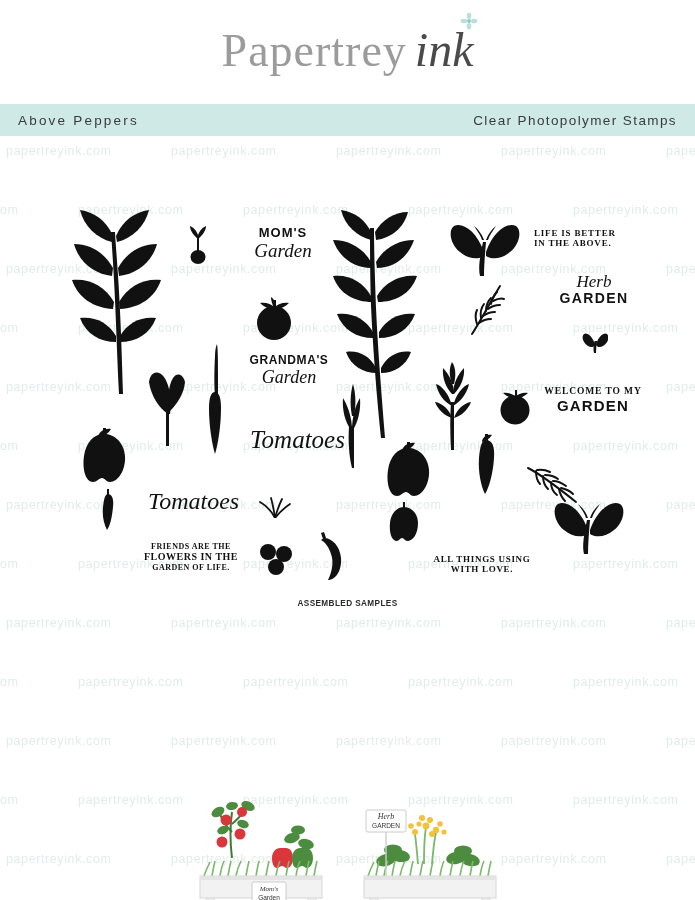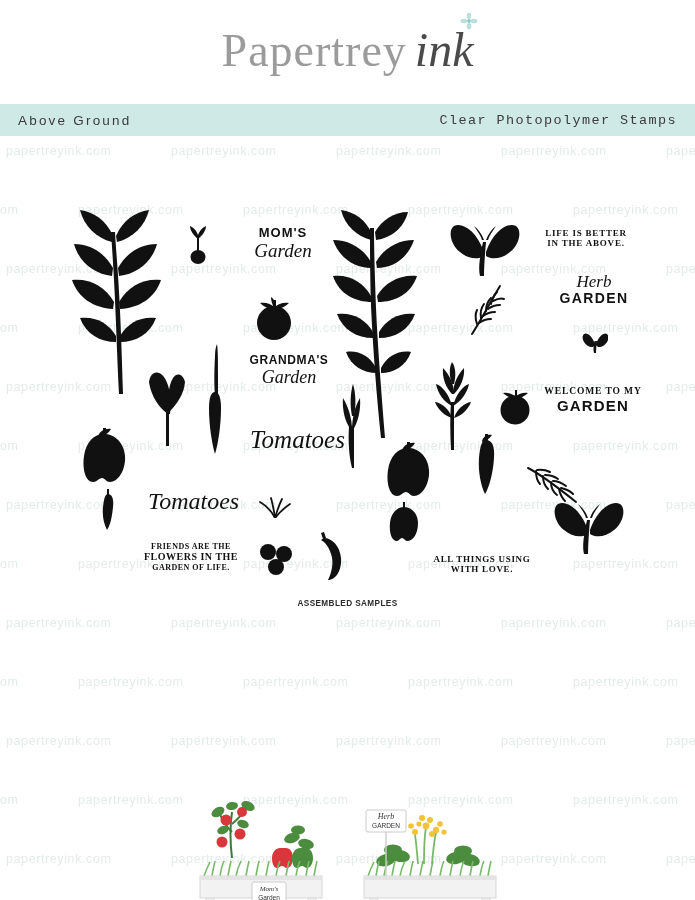--- a/index.html
+++ b/index.html
@@ -68,21 +68,21 @@
     box-sizing: border-box;
     padding: 0 18px;
   }
   .title-left {
     font-family: "Liberation Sans", sans-serif;
     font-size: 13.5px;
     letter-spacing: 2.2px;
     color: #3b3b3b;
   }
   .title-right {
-    font-family: Liberation Mono, monospace;
+    font-family: Liberation Sans, sans-serif;
     font-size: 13.5px;
     letter-spacing: 1.4px;
     color: #3b3b3b;
   }
 
   
   .watermarks {
     position: absolute;
     left: 0;
     top: 136px;
@@ -159,21 +159,21 @@
         <ellipse cx="10" cy="4.3" rx="2.5" ry="3.6"></ellipse>
         <ellipse cx="10" cy="15.7" rx="2.5" ry="3.6"></ellipse>
         <ellipse cx="4.3" cy="10" rx="3.6" ry="2.5"></ellipse>
         <ellipse cx="15.7" cy="10" rx="3.6" ry="2.5"></ellipse>
       </g>
       <circle cx="10" cy="10" r="2.1" fill="#8fc6c2"></circle>
     </svg>
   </div>
 
   <div class="title-bar">
-    <div class="title-left">Above Ground</div>
+    <div class="title-left">Above Peppers</div>
     <div class="title-right">Clear Photopolymer Stamps</div>
   </div>
 
   <div class="watermarks" id="wm-layer">
       <div class="wm" style="left: 6px; top: 8px;">papertreyink.com</div>
       <div class="wm" style="left: 171px; top: 8px;">papertreyink.com</div>
       <div class="wm" style="left: 336px; top: 8px;">papertreyink.com</div>
       <div class="wm" style="left: 501px; top: 8px;">papertreyink.com</div>
       <div class="wm" style="left: 666px; top: 8px;">papertreyink.com</div>
       <div class="wm" style="left: -87px; top: 67px;">papertreyink.com</div>
@@ -312,21 +312,21 @@
         <g fill="#111">
           <path d="M36 30 C28 8 14 0 6 4 C0 8 2 22 12 30 C20 37 30 38 36 34 Z"></path>
           <path d="M38 30 C46 8 60 0 68 4 C74 8 72 22 62 30 C54 37 44 38 38 34 Z"></path>
           <path d="M35 20 C32 34 30 46 32 54 L36 54 C36 44 37 32 38 20 Z"></path>
           <path d="M36 18 C34 12 30 7 26 4 C30 10 33 14 34 18 Z"></path>
           <path d="M38 18 C40 12 44 7 48 4 C44 10 41 14 40 18 Z"></path>
         </g>
       </svg>
     </div>
 
-    <div class="txt" style="left:534px; top:92px; text-align:center; width:104px;">
+    <div class="txt" style="left:534px; top:92px; width:104px;">
       <div class="serifcap" style="font-size:9px; letter-spacing:0.8px;">LIFE IS BETTER</div>
       <div class="serifcap" style="font-size:9px; letter-spacing:0.8px;">IN THE ABOVE.</div>
     </div>
 
     <div class="txt" style="left:548px; top:136px; text-align:center; width:92px;">
       <div class="script" style="font-size:17px;">Herb</div>
       <div class="blocky" style="font-size:14px; letter-spacing:1.4px; margin-top:-2px;">GARDEN</div>
     </div>
 
     <div class="stamp" style="left:466px; top:146px;">

